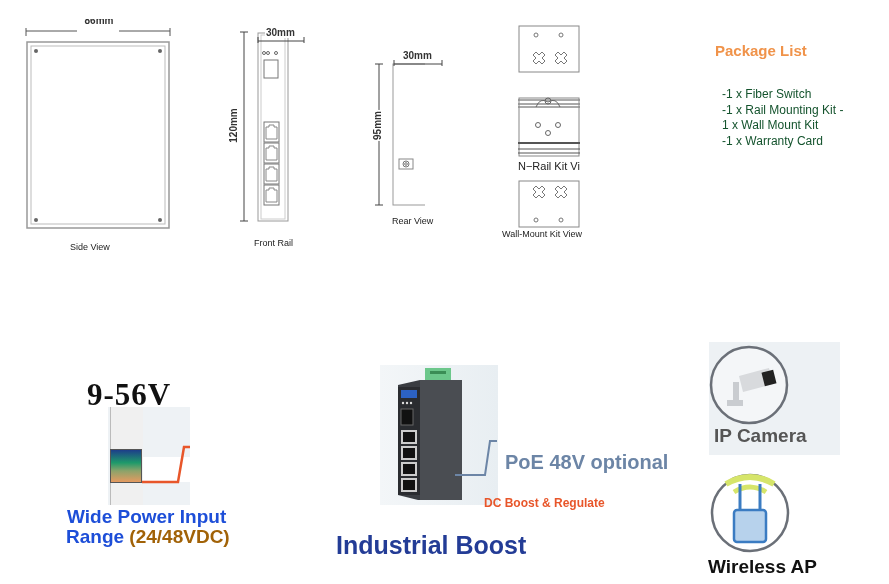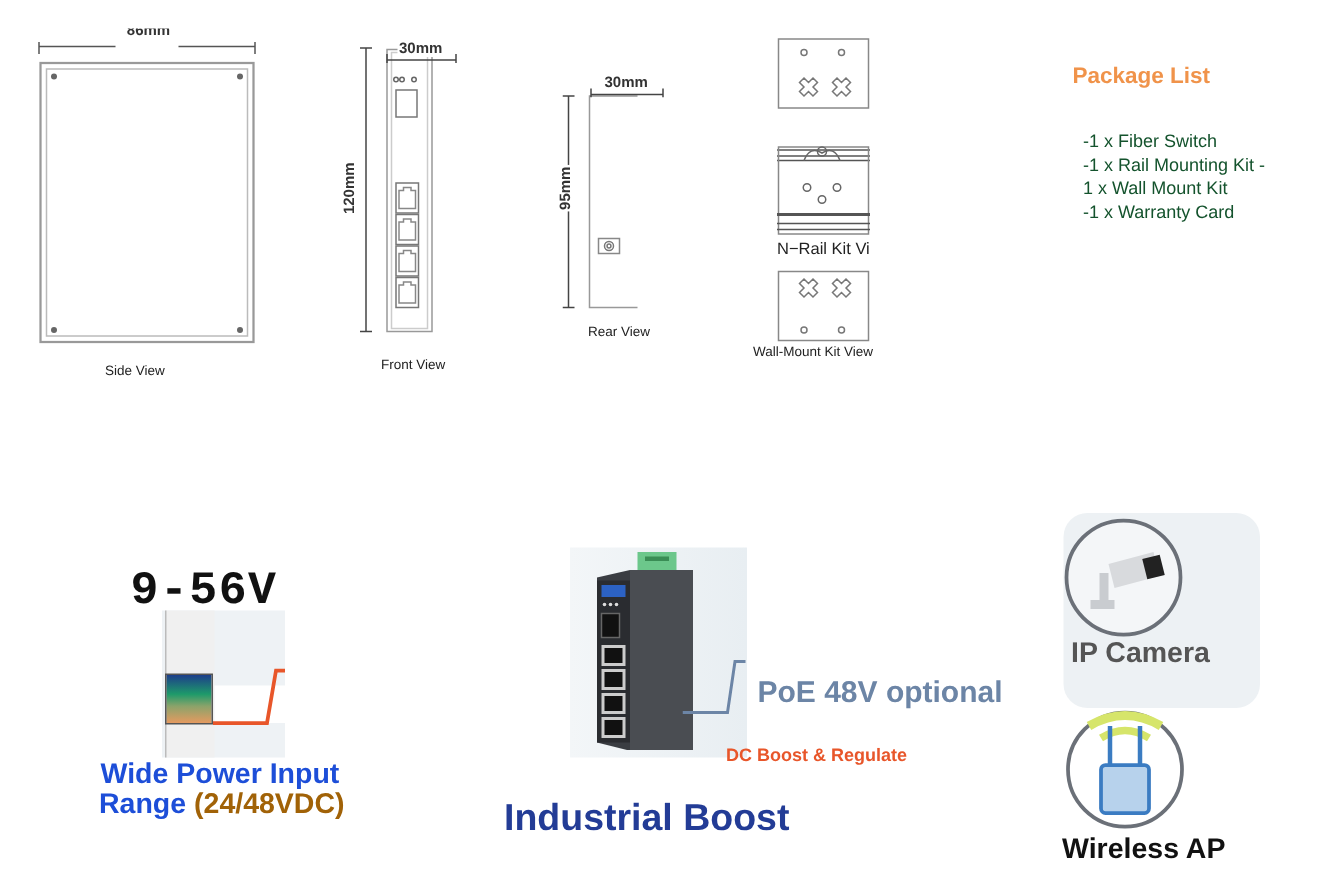--- a/index.html
+++ b/index.html
@@ -2,21 +2,21 @@
 <html><head>
 <meta charset="utf-8">
 <style>
   html, body { margin:0; padding:0; }
   body { width:889px; height:584px; background:#ffffff; position:relative; overflow:hidden; font-family:"Liberation Sans", sans-serif; }
   .abs { position:absolute; }
   .cap { font-size:9px; color:#222; font-family:"Liberation Sans", sans-serif;text-align:center; }
   .dim { font-size:10px; font-weight:bold; color:#333; font-family:"Liberation Sans", sans-serif; }
   .pkg-title { color:#f0934a; font-weight:bold; font-size:15px; }
   .pkg-item { font-size:12px; color:#14532d; line-height:15.5px; }
-  .v-label { font-family:Liberation Mono, monospace; font-weight:bold; font-size:31px; color:#111; letter-spacing:1px; }
+  .v-label { font-family:Liberation Serif, serif; font-weight:bold; font-size:31px; color:#111; letter-spacing:1px; }
   .orange { color:#1d4ed8; }
   .wp { font-weight:bold; font-size:19px; line-height:20px; }
   .poe { color:#6c85a6; font-weight:bold; font-size:20px; }
   .dcb { color:#e8562a; font-weight:bold; font-size:12px; }
   .indsw { color:#233c96; font-weight:bold; font-size:25px; }
   .dev-label { color:#555; font-weight:bold; font-size:19px; }
   .ap-label { color:#111; font-weight:bold; font-size:19px; }
 </style>
 </head>
 <body>
@@ -61,21 +61,21 @@
 </div>
 <div class="abs" style="left:256px;top:29px;width:50px;height:10px;">
   <svg width="50" height="10">
       <line x1="2" y1="8" x2="48" y2="8" stroke="#444"></line>
       <line x1="2" y1="4" x2="2" y2="10" stroke="#444"></line>
       <line x1="48" y1="4" x2="48" y2="10" stroke="#444"></line>
     </svg>
 </div>
 <div class="abs dim" style="left:265px;top:27px;background:#fff;padding:0 1px;">30mm</div>
 <div class="abs dim" style="left:215px;top:120px;transform:rotate(-90deg);background:#fff;padding:0 1px;">120mm</div>
-<div class="abs cap" style="left:254px;top:238px;">Front View</div>
+<div class="abs cap" style="left:254px;top:238px;">Front Rail</div>
 
 <div class="abs" style="left:375px;top:58px;width:50px;height:150px;">
   <svg width="50" height="150">
     <line x1="4" y1="6" x2="4" y2="147" stroke="#444"></line>
     <line x1="0" y1="6" x2="8" y2="6" stroke="#444"></line>
     <line x1="0" y1="147" x2="8" y2="147" stroke="#444"></line>
     <rect x="18" y="6" width="49" height="141" fill="#fff" stroke="#999"></rect>
     <rect x="24" y="101" width="14" height="10" fill="#fff" stroke="#888"></rect>
     <circle cx="31" cy="106" r="3" fill="none" stroke="#777"></circle>
     <circle cx="31" cy="106" r="1.3" fill="none" stroke="#777"></circle>
@@ -176,21 +176,21 @@
 </div>
 <div class="abs" style="left:455px;top:437px;width:50px;height:45px;">
   <svg width="50" height="45">
       <polyline points="0,38 30,38 35,4 42,4" fill="none" stroke="#6c85a6" stroke-width="2"></polyline>
     </svg>
 </div>
 <div class="abs poe" style="left:505px;top:451px;">PoE 48V optional</div>
 <div class="abs dcb" style="left:484px;top:496px;">DC Boost &amp; Regulate</div>
 <div class="abs indsw" style="left:336px;top:531px;">Industrial Boost</div>
 
-<div class="abs" style="left:709px;top:342px;width:131px;height:130px;background:#edf1f4;border-radius:16px;">
+<div class="abs" style="left:709px;top:342px;width:131px;height:113px;background:#edf1f4;">
   <svg width="131" height="85">
     <circle cx="40" cy="43" r="38" fill="#f4f6f8" stroke="#6b7078" stroke-width="2.5"></circle>
     <rect x="24" y="40" width="6" height="22" fill="#c9ccd0"></rect>
     <rect x="18" y="58" width="16" height="6" fill="#c9ccd0"></rect>
     <polygon points="30,34 60,26 64,42 34,50" fill="#d8dadd"></polygon>
     <rect x="54" y="29" width="12" height="14" fill="#222" transform="rotate(-14 60 36)"></rect>
   </svg>
   <div class="dev-label" style="position:absolute;left:5px;top:83px;">IP Camera</div>
 </div>
 

